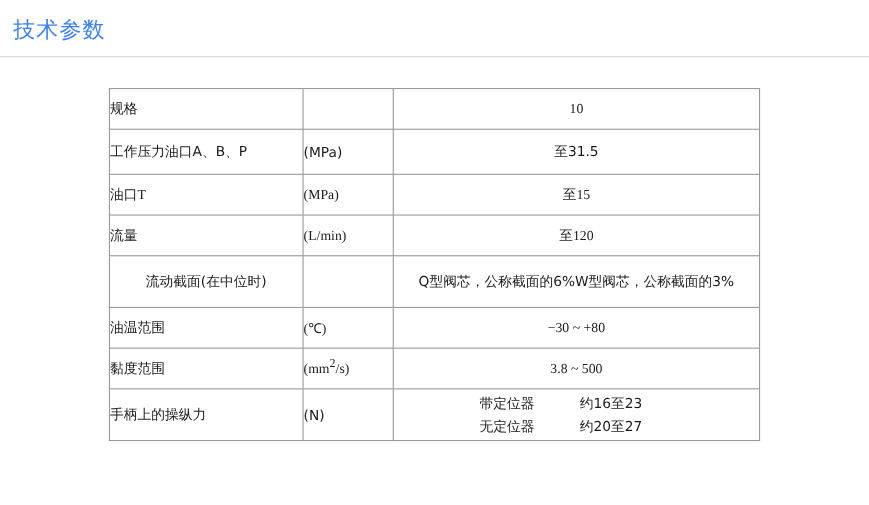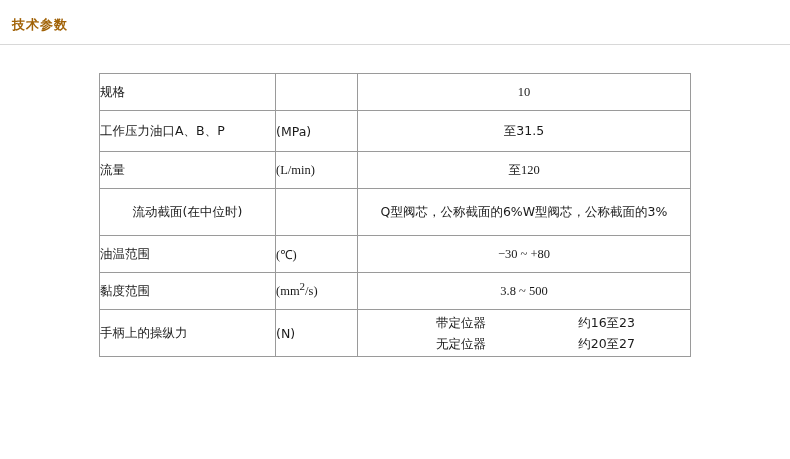--- a/index.html
+++ b/index.html
@@ -18,24 +18,24 @@
     position: relative;
     width: 790px;
     height: 459px;
     box-sizing: border-box;
   }
   .title-bar {
     padding: 14px 0 10px 12px;
     border-bottom: 1px solid #d8d8d8;
   }
   .title-text {
-    font-size: 13px;
-    font-weight: bold;
+    font-size: 20px;
+    font-weight: normal;
     letter-spacing: 1px;
-    color: #a16207;
+    color: #3b82f6;
   }
   .table-wrap {
     margin: 28px auto 0 auto;
     width: 592px;
   }
   table.spec {
     border-collapse: collapse;
     width: 100%;
     table-layout: fixed;
   }
@@ -81,21 +81,21 @@
   .force-line {
     display: flex;
     justify-content: center;
   }
   .force-label {
     width: 96px;
     text-align: center;
   }
   .force-value {
     width: 108px;
-    text-align: right;
+    text-align: left;
     margin-left: 18px;
   }
   .nowrap { white-space: nowrap; margin-top: 36px; }
 </style>
 </head>
 <body>
 
 <div class="page">
 
   <div class="title-bar">
@@ -116,20 +116,25 @@
           <td class="c-unit h36"></td>
           <td class="c-val h36">10</td>
         </tr>
 
         <tr>
           <td class="c-name h40">工作压力油口A、B、P</td>
           <td class="c-unit h40">(MPa)</td>
           <td class="c-val h40">至31.5</td>
         </tr>
 
+        <tr>
+          <td class="c-name h36">油口T</td>
+          <td class="c-unit h36">(MPa)</td>
+          <td class="c-val h36">至15</td>
+        </tr>
 
         <tr>
           <td class="c-name h36">流量</td>
           <td class="c-unit h36">(L/min)</td>
           <td class="c-val h36">至120</td>
         </tr>
 
         <tr>
           <td class="c-name h46">
             <div class="val-stack">

